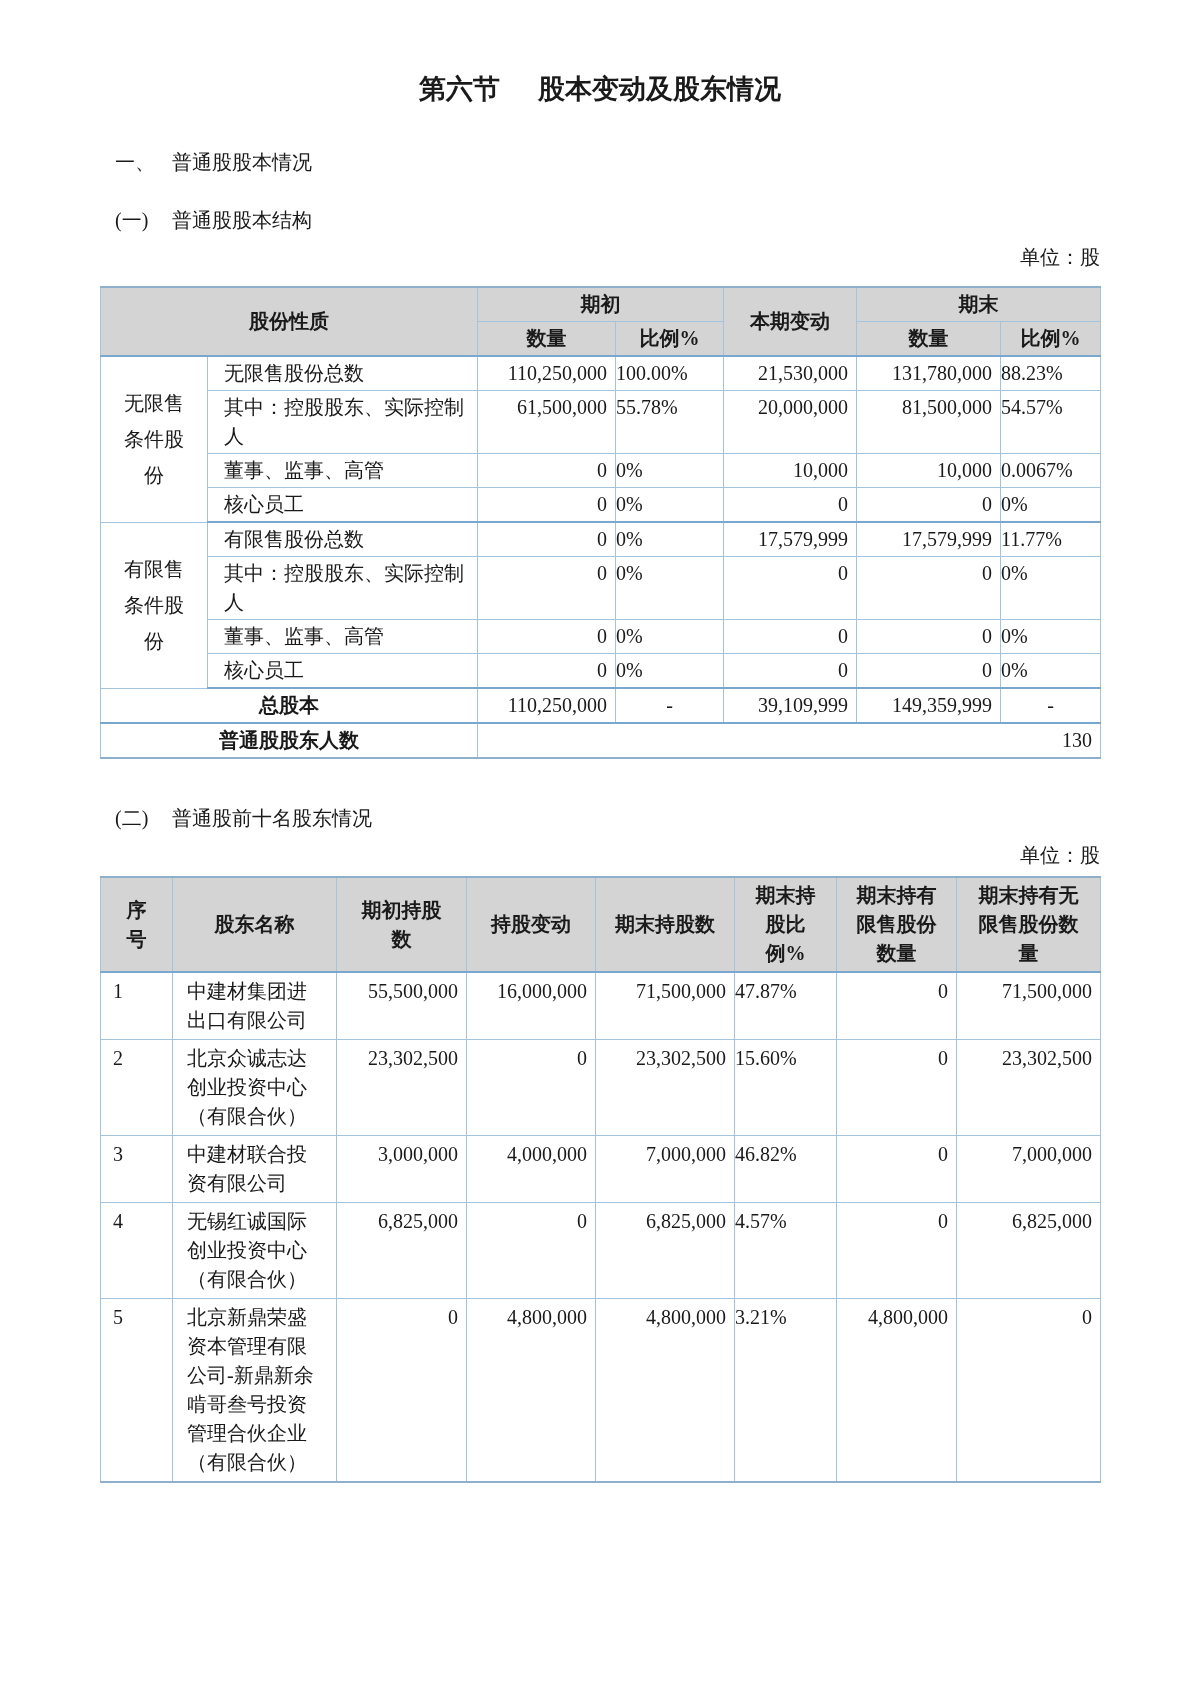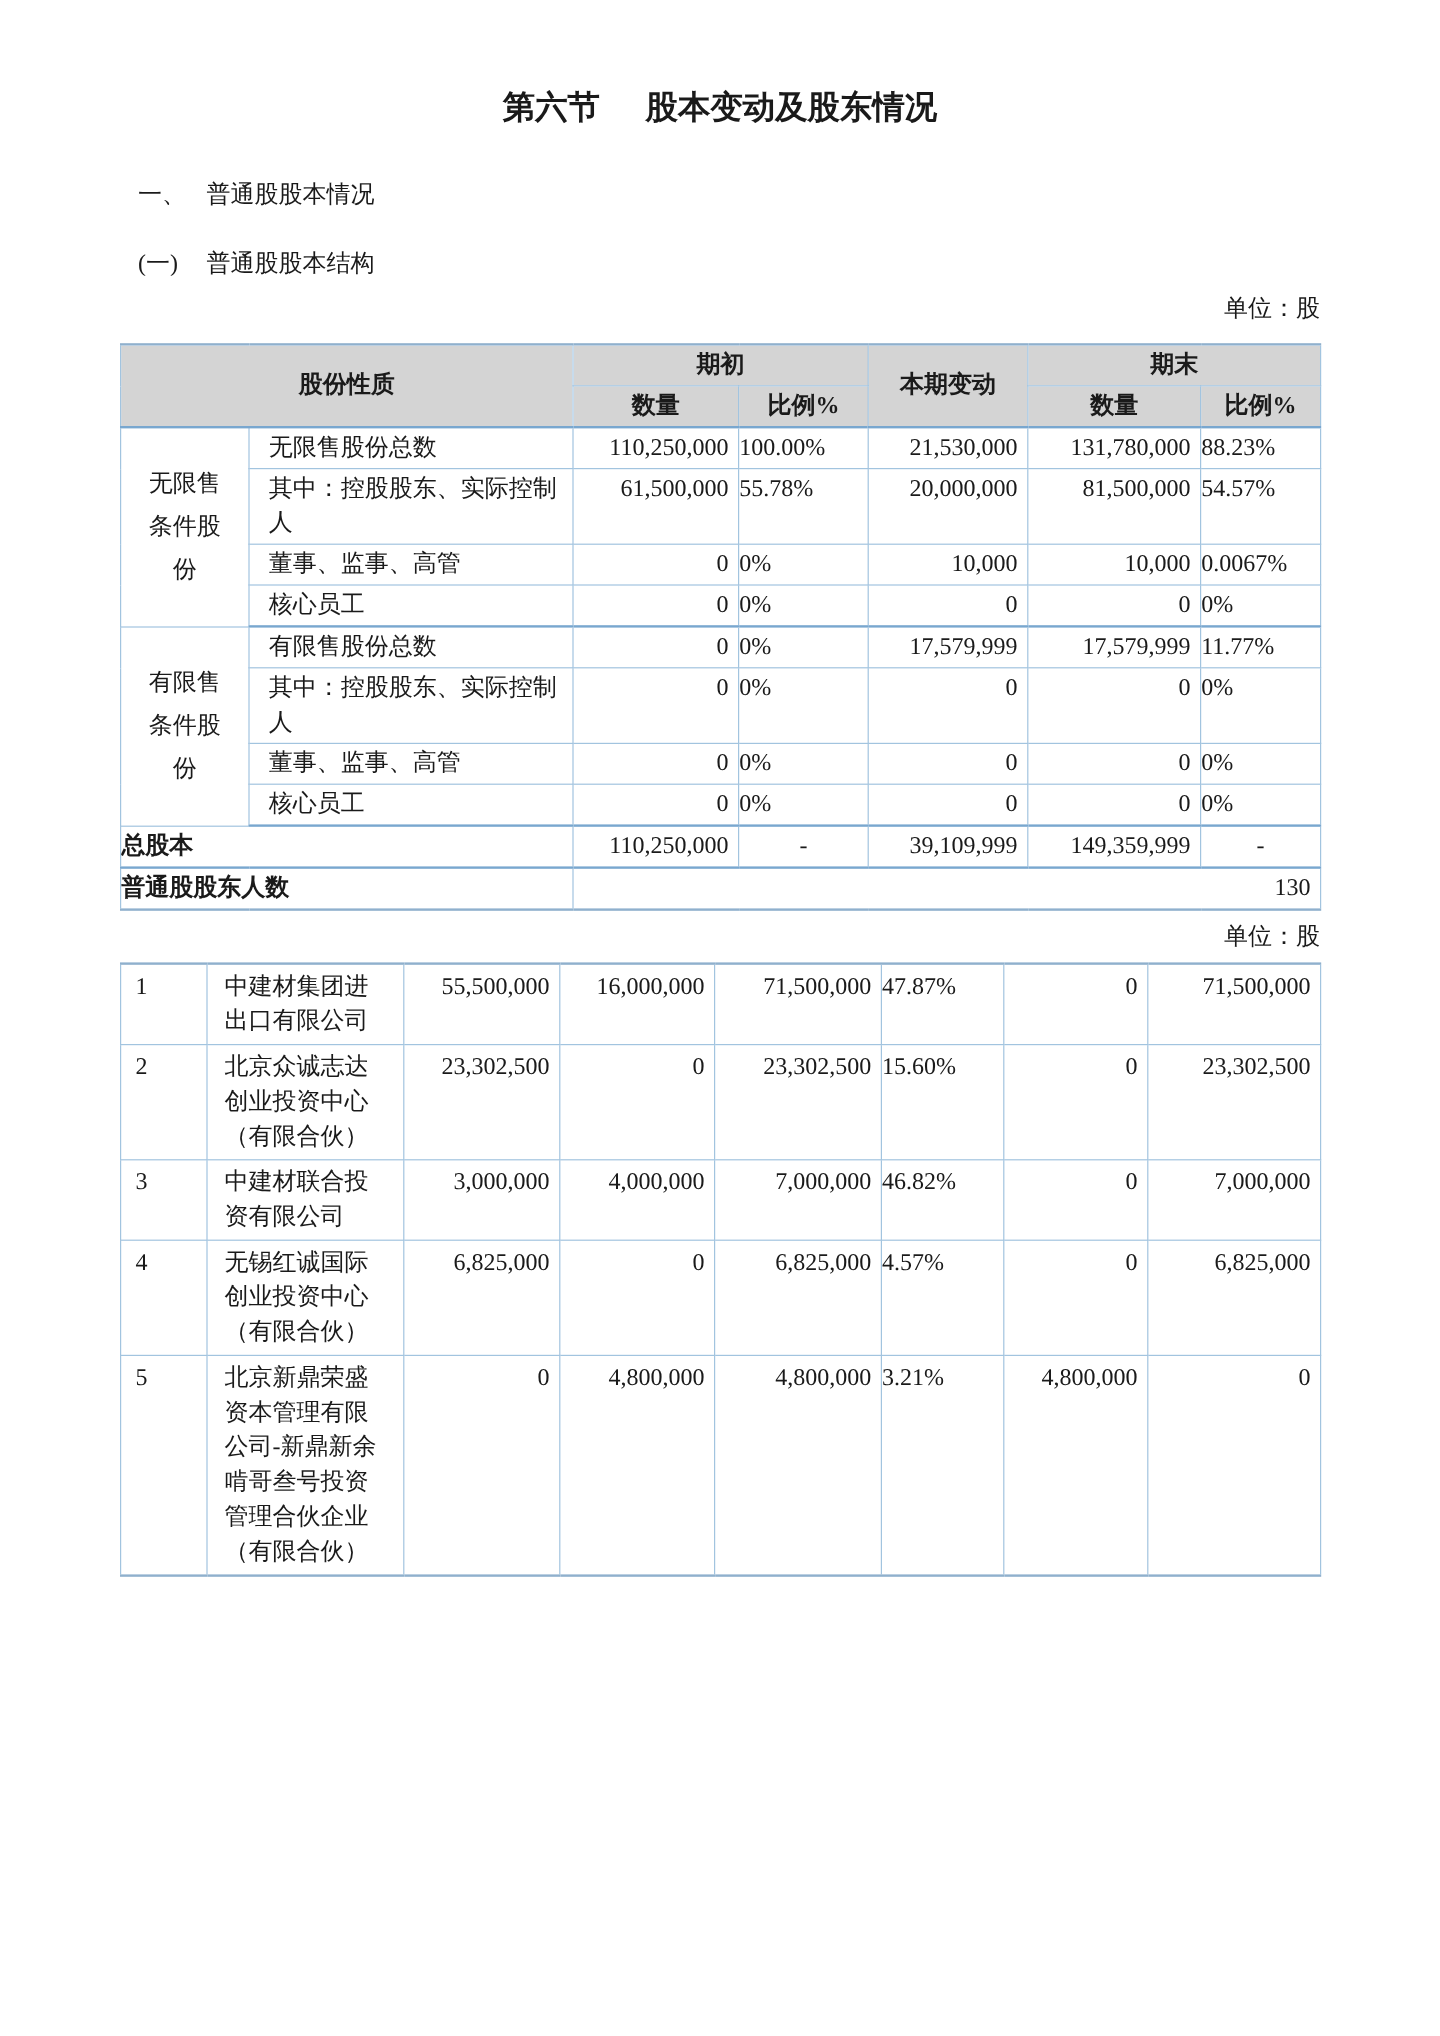--- a/index.html
+++ b/index.html
@@ -65,21 +65,21 @@
   .t1 tr:first-child td, .t2 tr:first-child td { border-top: 2px solid #8fb0cd; }
   td.hb { border-bottom: 2px solid #79a7cf; }
   .t1 tr:last-child td, .t2 tr:last-child td { border-bottom: 2px solid #8fb0cd; }
 
   
   .t1 .grp { text-align: center; vertical-align: middle; line-height: 36px; padding: 2px 14px; }
   .t1 .lbl { text-align: left; padding-left: 16px; padding-right: 12px; }
   .t1 .num { text-align: right; padding-right: 8px; }
   .t1 .pct { padding-right: 5px; }
   .t1 .dash { text-align: center; }
-  .t1 .tlabel { font-weight: bold; }
+  .t1 .tlabel { text-align: center; font-weight: bold; }
 
   
   .t2 tr.hd td { padding: 3px 13px; }
   .t2 tr.hd td.hc-no { padding: 3px 17px; }
   .t2 tr.hd td.hc-initial { padding: 3px 16px; }
   .t2 tr.hd td.hc-unrestricted { padding: 3px 14px; }
   .t2 td { padding: 4px 0; }
   .t2 .no { text-align: left; padding-left: 12px; }
   .t2 .name { text-align: left; padding-left: 14px; padding-right: 14px; }
   .t2 .num { text-align: right; padding-right: 8px; }
@@ -201,35 +201,46 @@
       <td class="num hb">149,359,999</td>
       <td class="dash hb">-</td>
     </tr>
     <tr>
       <td colspan="2" class="tlabel">普通股股东人数</td>
       <td colspan="5" class="num">130</td>
     </tr>
   </tbody>
     </table>
 
+  <div class="heading h-lvl2 h-after-table"><span class="h-num">(二)</span><span class="h-text">普通股前十名股东情况</span></div>
 
   <div class="unit-line tight">单位：股</div>
 
   <table class="t2">
     <colgroup>
       <col style="width:72px">
       <col style="width:164px">
       <col style="width:130px">
       <col style="width:129px">
       <col style="width:139px">
       <col style="width:102px">
       <col style="width:120px">
       <col style="width:144px">
     </colgroup>
     <tbody>
+        <tr class="hd">
+      <td class="hb hc-no">序号</td>
+      <td class="hb">股东名称</td>
+      <td class="hb hc-initial">期初持股数</td>
+      <td class="hb">持股变动</td>
+      <td class="hb">期末持股数</td>
+      <td class="hb">期末持股比例%</td>
+      <td class="hb">期末持有限售股份数量</td>
+      <td class="hb hc-unrestricted">期末持有无限售股份数量</td>
+    </tr>
     <tr>
       <td class="no">1</td>
       <td class="name">中建材集团进出口有限公司</td>
       <td class="num">55,500,000</td>
       <td class="num">16,000,000</td>
       <td class="num">71,500,000</td>
       <td class="pct">47.87%</td>
       <td class="num">0</td>
       <td class="num">71,500,000</td>
     </tr>

